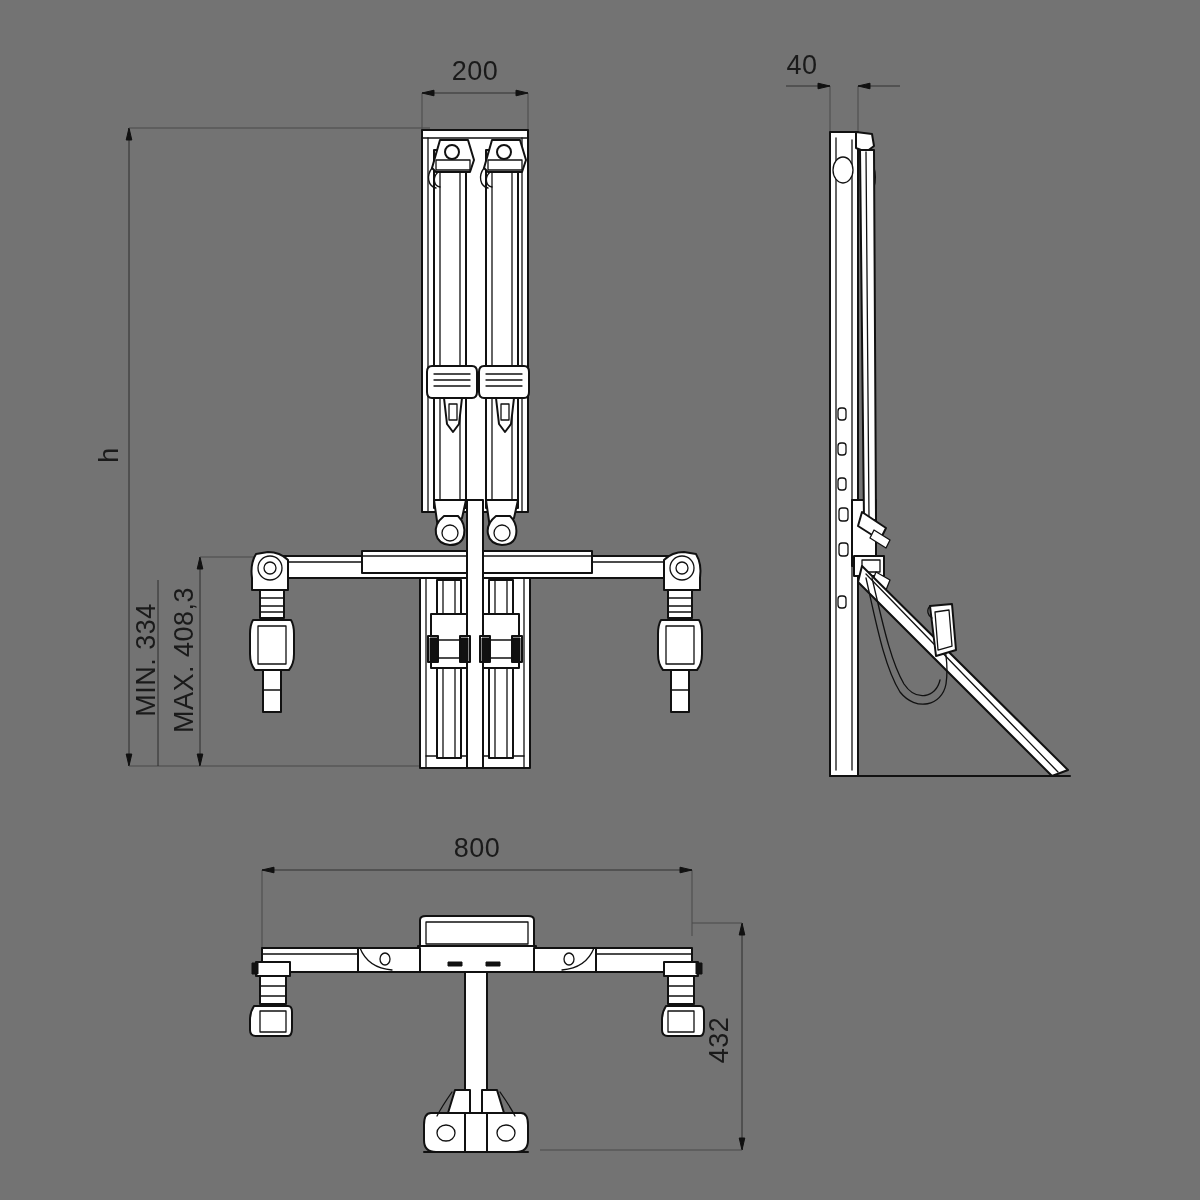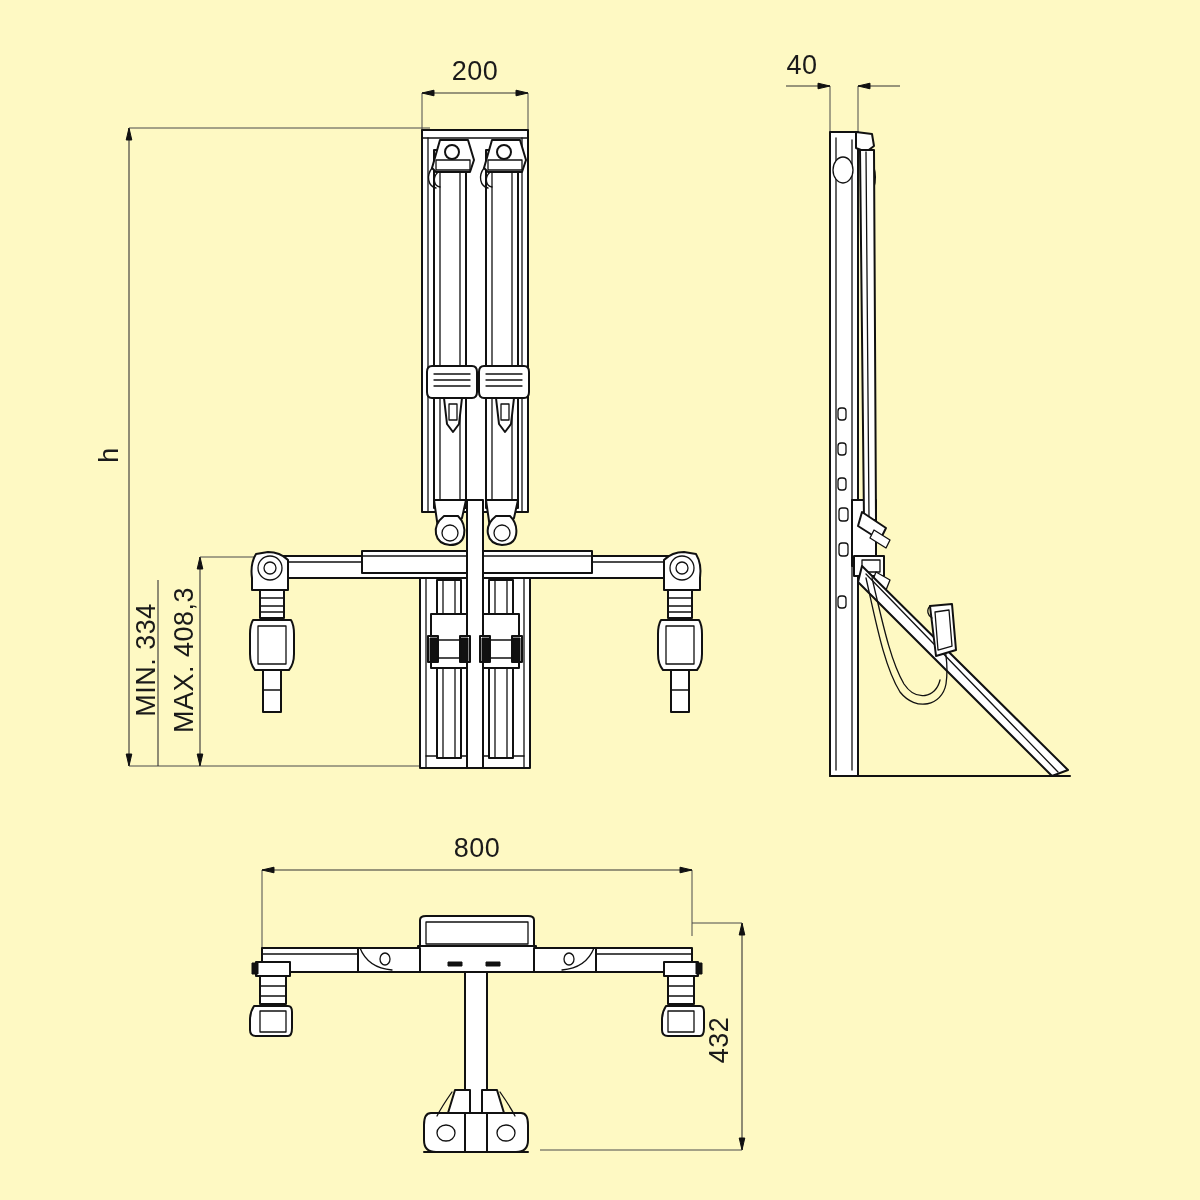--- a/index.html
+++ b/index.html
@@ -11,21 +11,21 @@
   body {
     width: 1200px;
     height: 1200px;
     font-family: "Liberation Sans", sans-serif;
     overflow: hidden;
   }
   #sheet {
     position: relative;
     width: 1200px;
     height: 1200px;
-    background: #fef9c3;
+    background: #737373;
   }
   #drawing {
     position: absolute;
     left: 0;
     top: 0;
     width: 1200px;
     height: 1200px;
   }
   .dim-text {
     font-family: "Liberation Sans", sans-serif;

